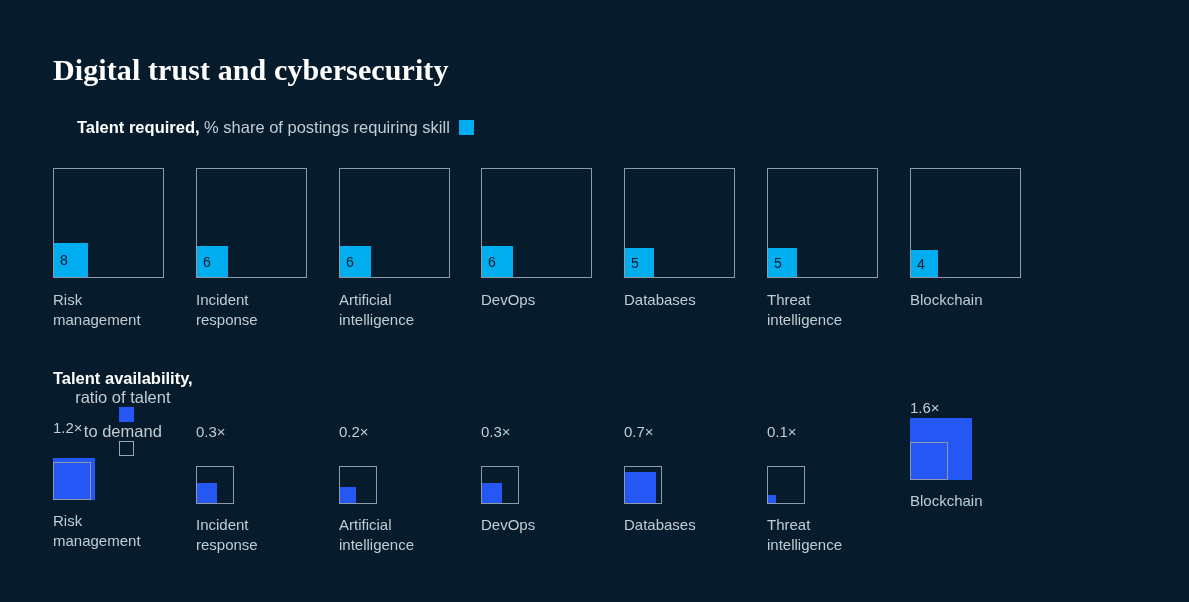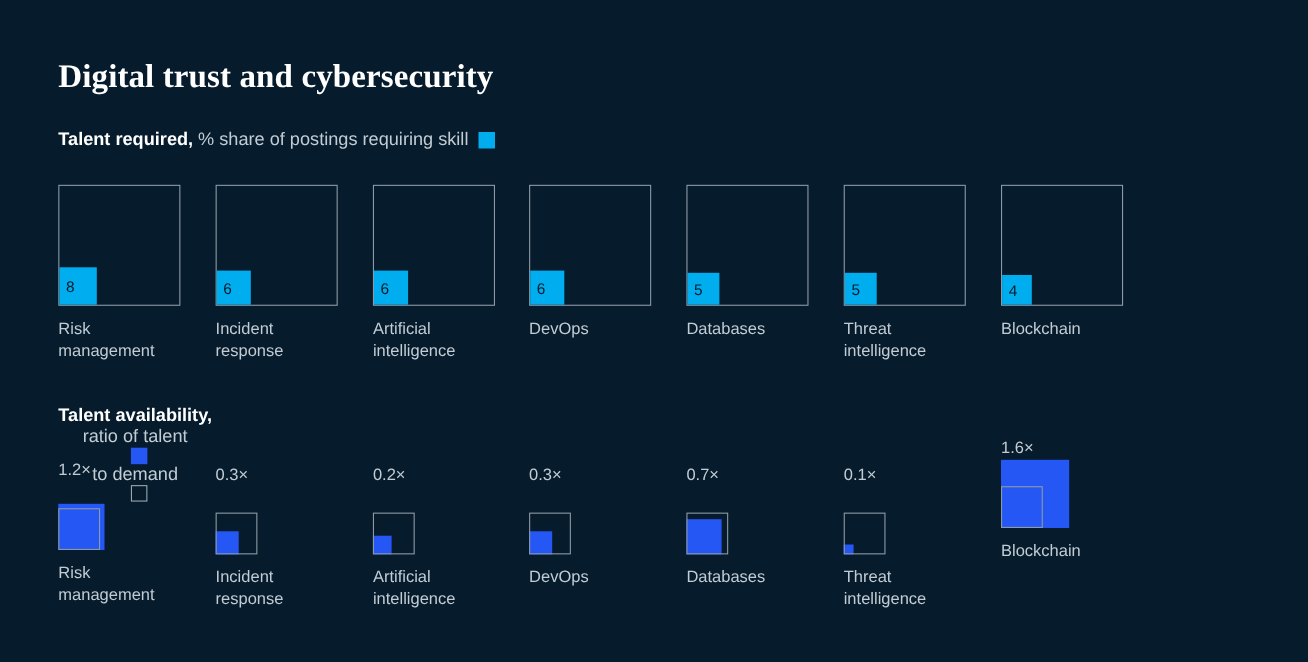--- a/index.html
+++ b/index.html
@@ -47,21 +47,21 @@
     display: flex;
     align-items: center;
   }
   .subtitle .strong {
     font-weight: 700;
     color: #ffffff;
   }
   .subtitle .rest { font-weight: 400; }
   .subtitle .sp { display: inline-block; width: 4.5px; }
 
-  #subtitle-required { top: 118px; }
+  #subtitle-required { top: 118px; margin-left: 24px; }
   #subtitle-availability { top: 369px; flex-direction: column; }
 
   .legend-swatch {
     display: inline-block;
     width: 15px;
     height: 15px;
     margin-left: 9px;
     margin-right: 2px;
     vertical-align: middle;
   }

